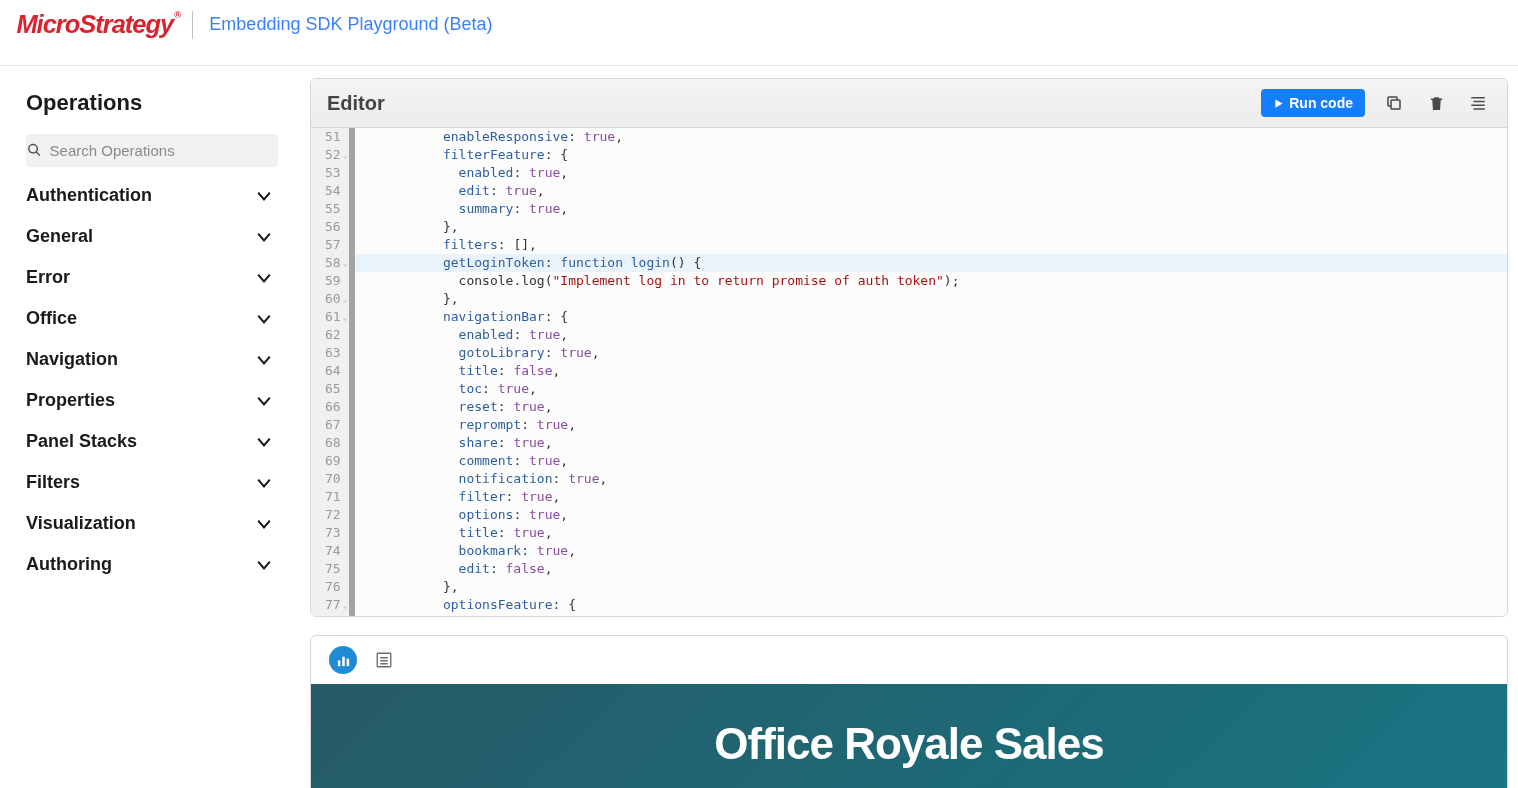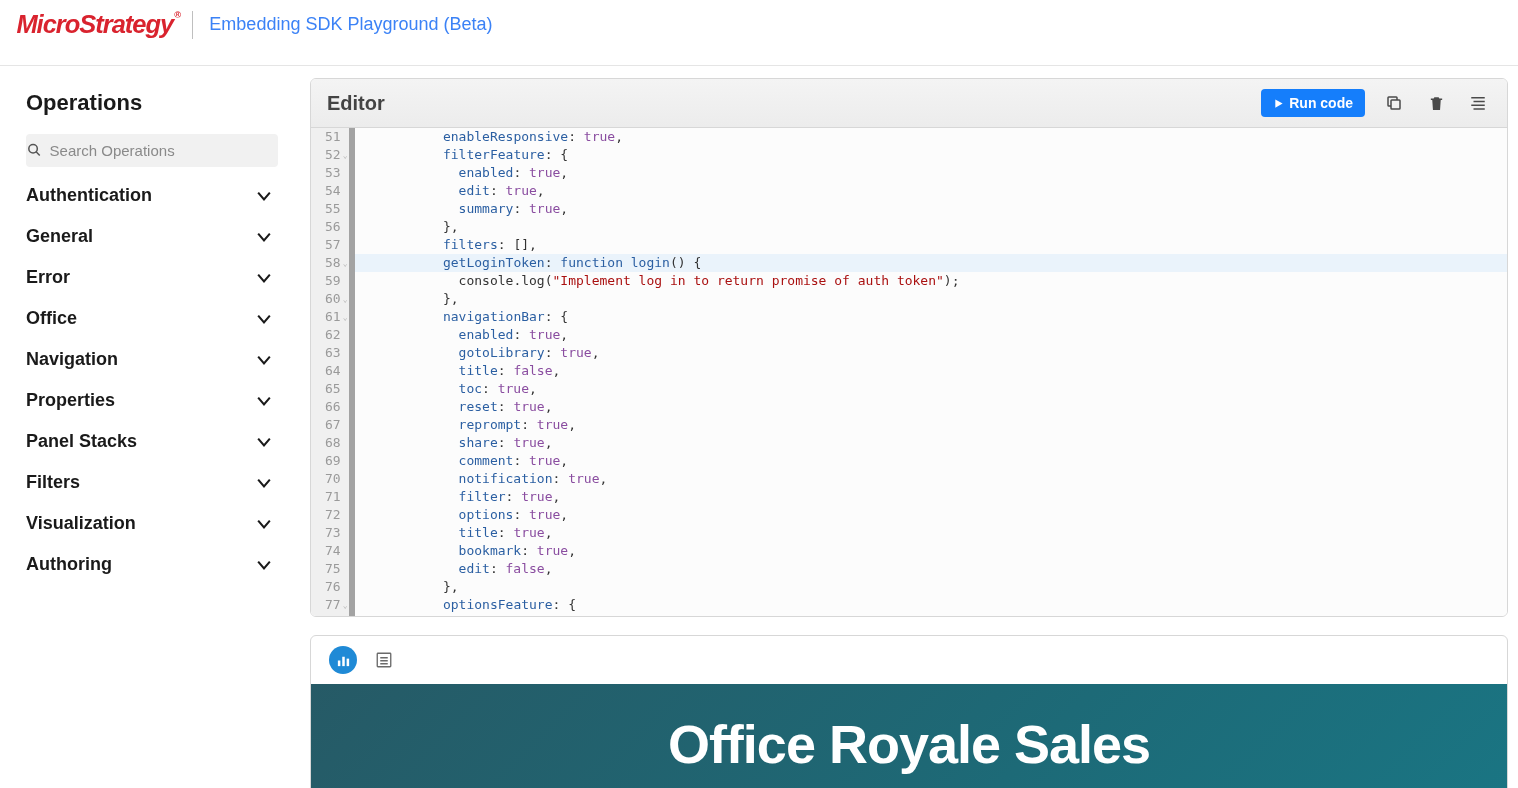--- a/index.html
+++ b/index.html
@@ -37,21 +37,21 @@
 .tk-fn { color: #2b5fa2; }
 .tk-kw { color: #2b5fa2; }
 .tk-call { color: #333; }
 .tk-str { color: #a11; }
 .hl { background: #eaf3fb; display: block; margin-left: -10px; padding-left: 10px; width: calc(100% + 10px);}
 .preview-panel { margin-top: 18px; border: 1px solid #d7d7d7; border-radius: 6px; background: #fff; overflow:hidden; }
 .pv-toolbar { display:flex; align-items:center; padding: 10px 18px; gap:16px;}
 .pv-icon-active { width:28px; height:28px; border-radius:50%; background:#1f8ad6; display:flex; align-items:center; justify-content:center; color:#fff;}
 .pv-icon { width:22px; height:22px; display:flex; align-items:center; justify-content:center; color:#6a6a6a;}
 .pv-hero { background: linear-gradient(135deg, #265a66 0%, #1d6a77 60%, #1a7583 100%); height: 120px; display:flex; align-items:center; justify-content:center; }
-.pv-hero-title { color:#fff; font-size: 54px; font-weight: 800; letter-spacing: -1px; font-family: "Segoe UI", Arial, sans-serif;}
+.pv-hero-title { color:#fff; font-size: 44px; font-weight: 800; letter-spacing: -1px; font-family: "Segoe UI", Arial, sans-serif;}
 </style>
 </head>
 <body>
 
 <div class="header">
   <span class="logo"><span>MicroStrategy</span><span class="logo-reg">®</span></span>
   <div class="vdiv"></div>
   <span class="subtitle">Embedding SDK Playground (Beta)</span>
 </div>
 

